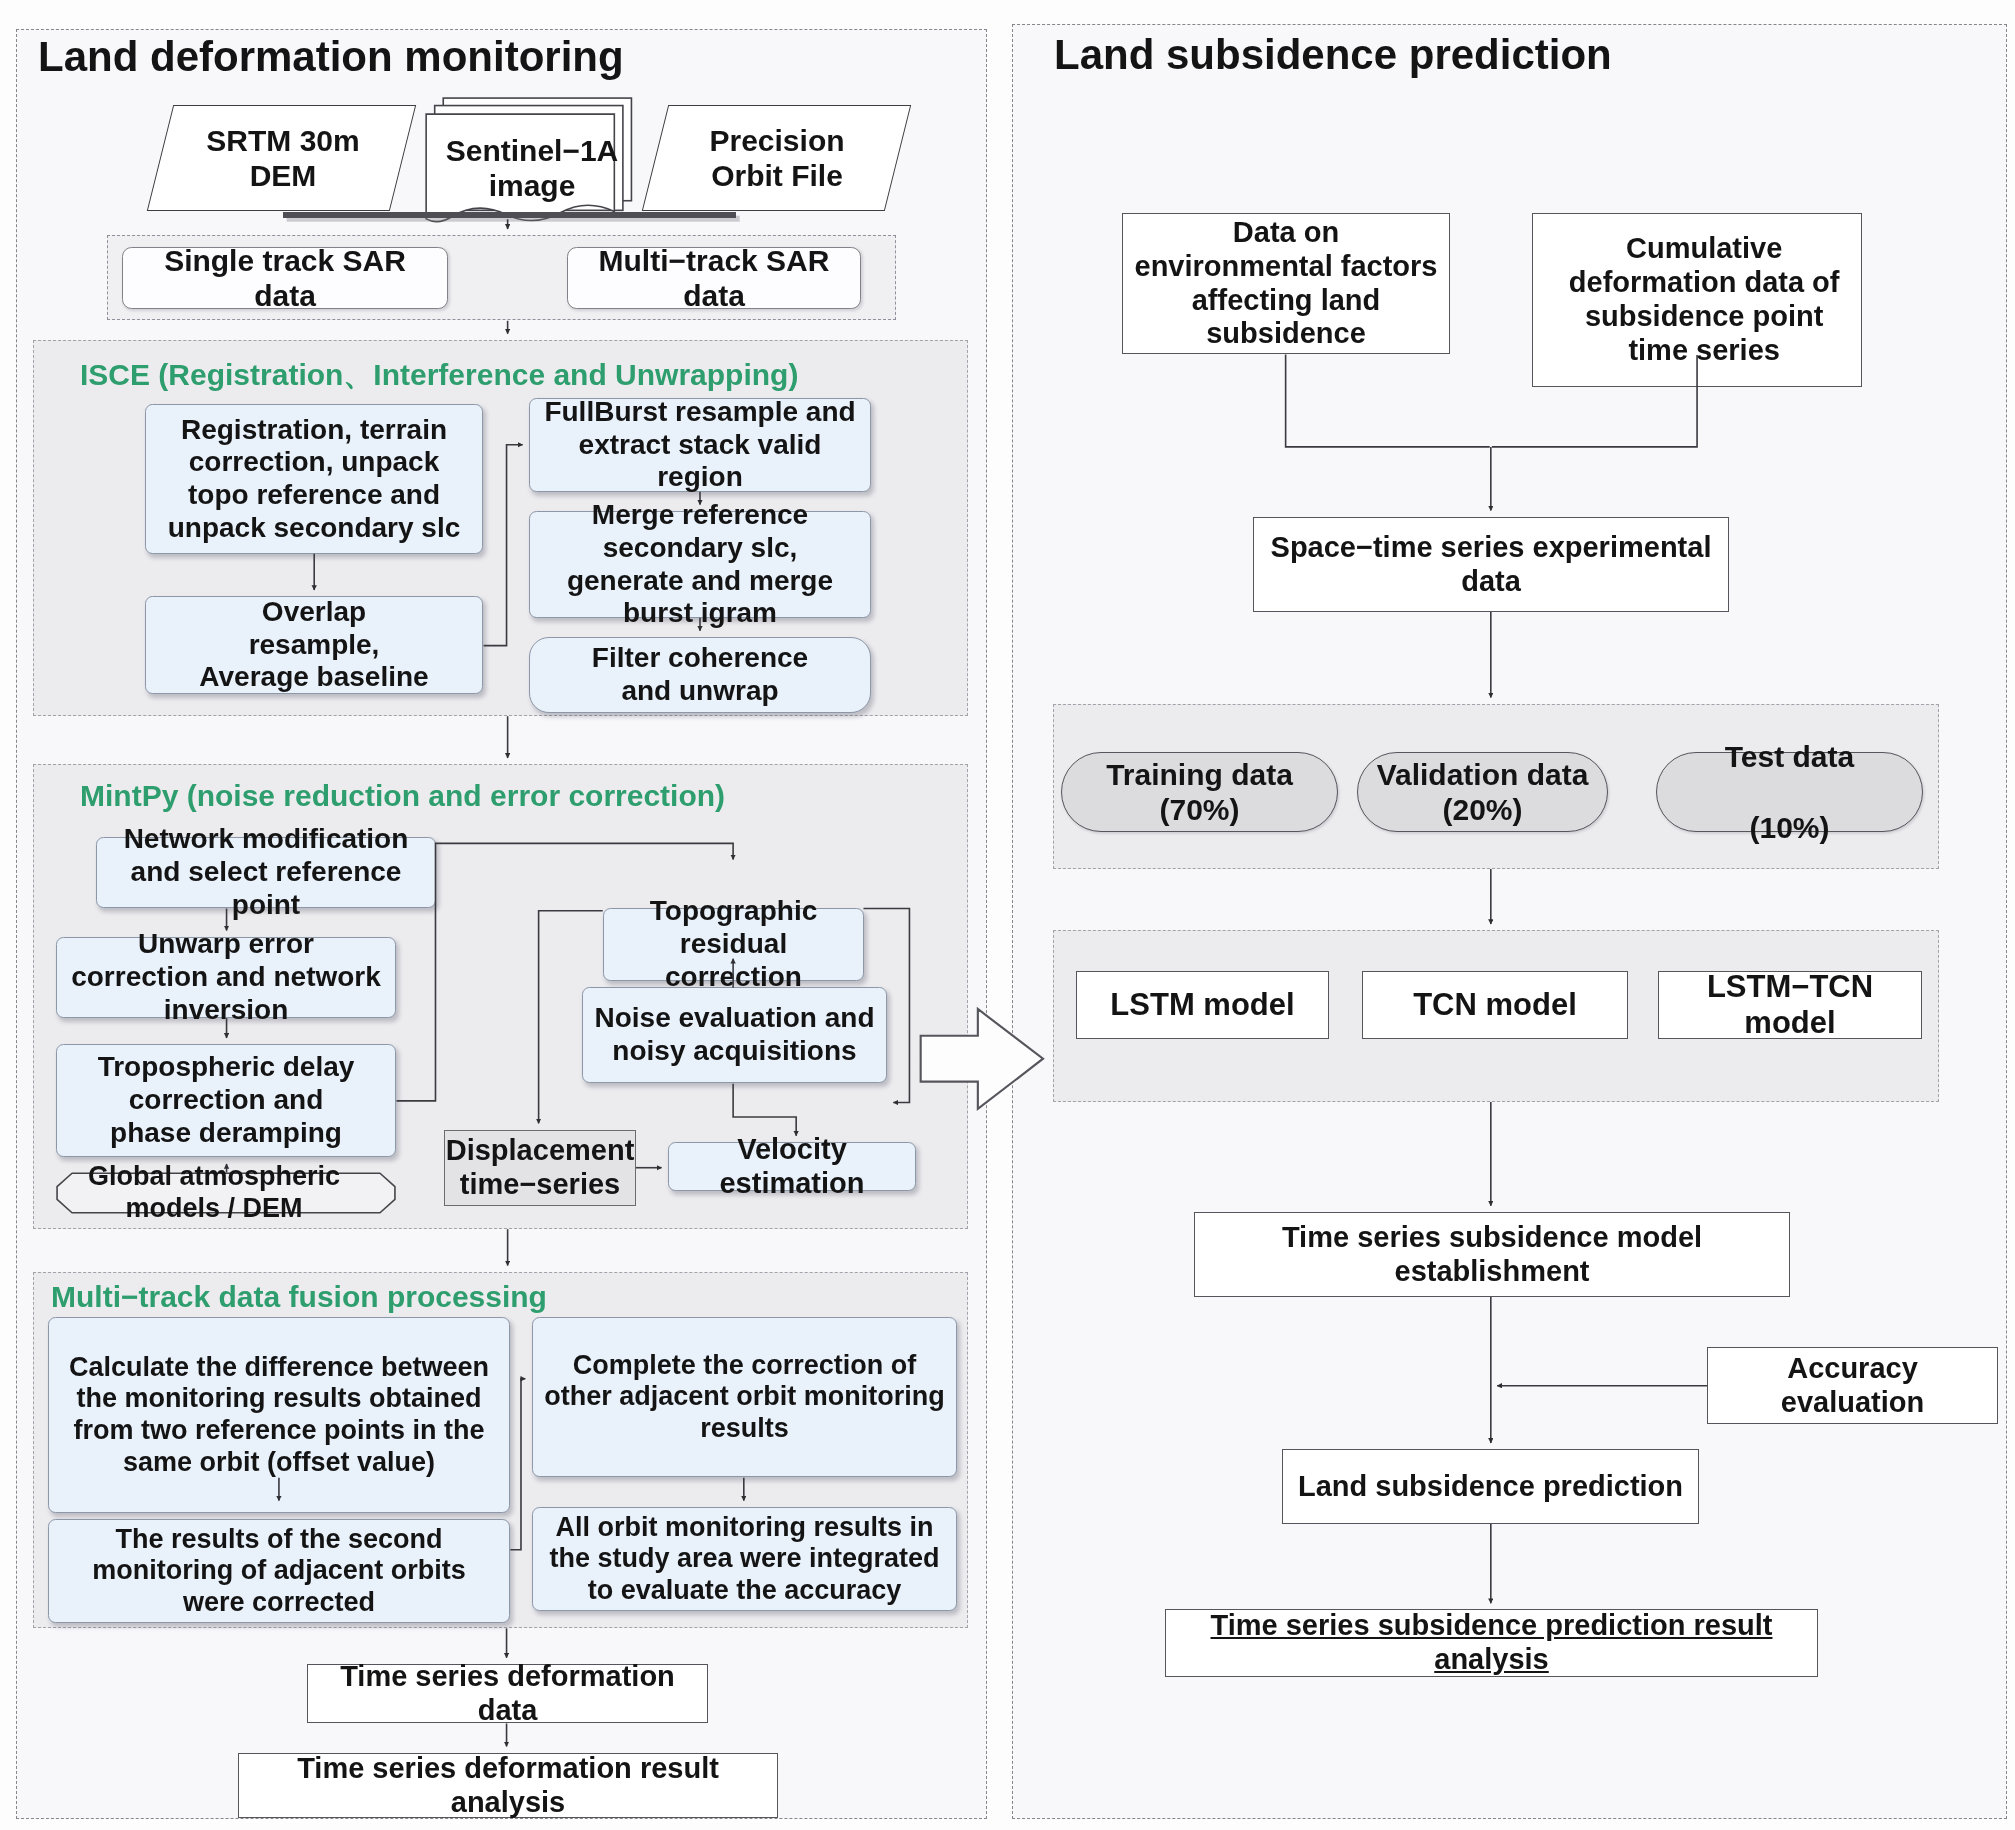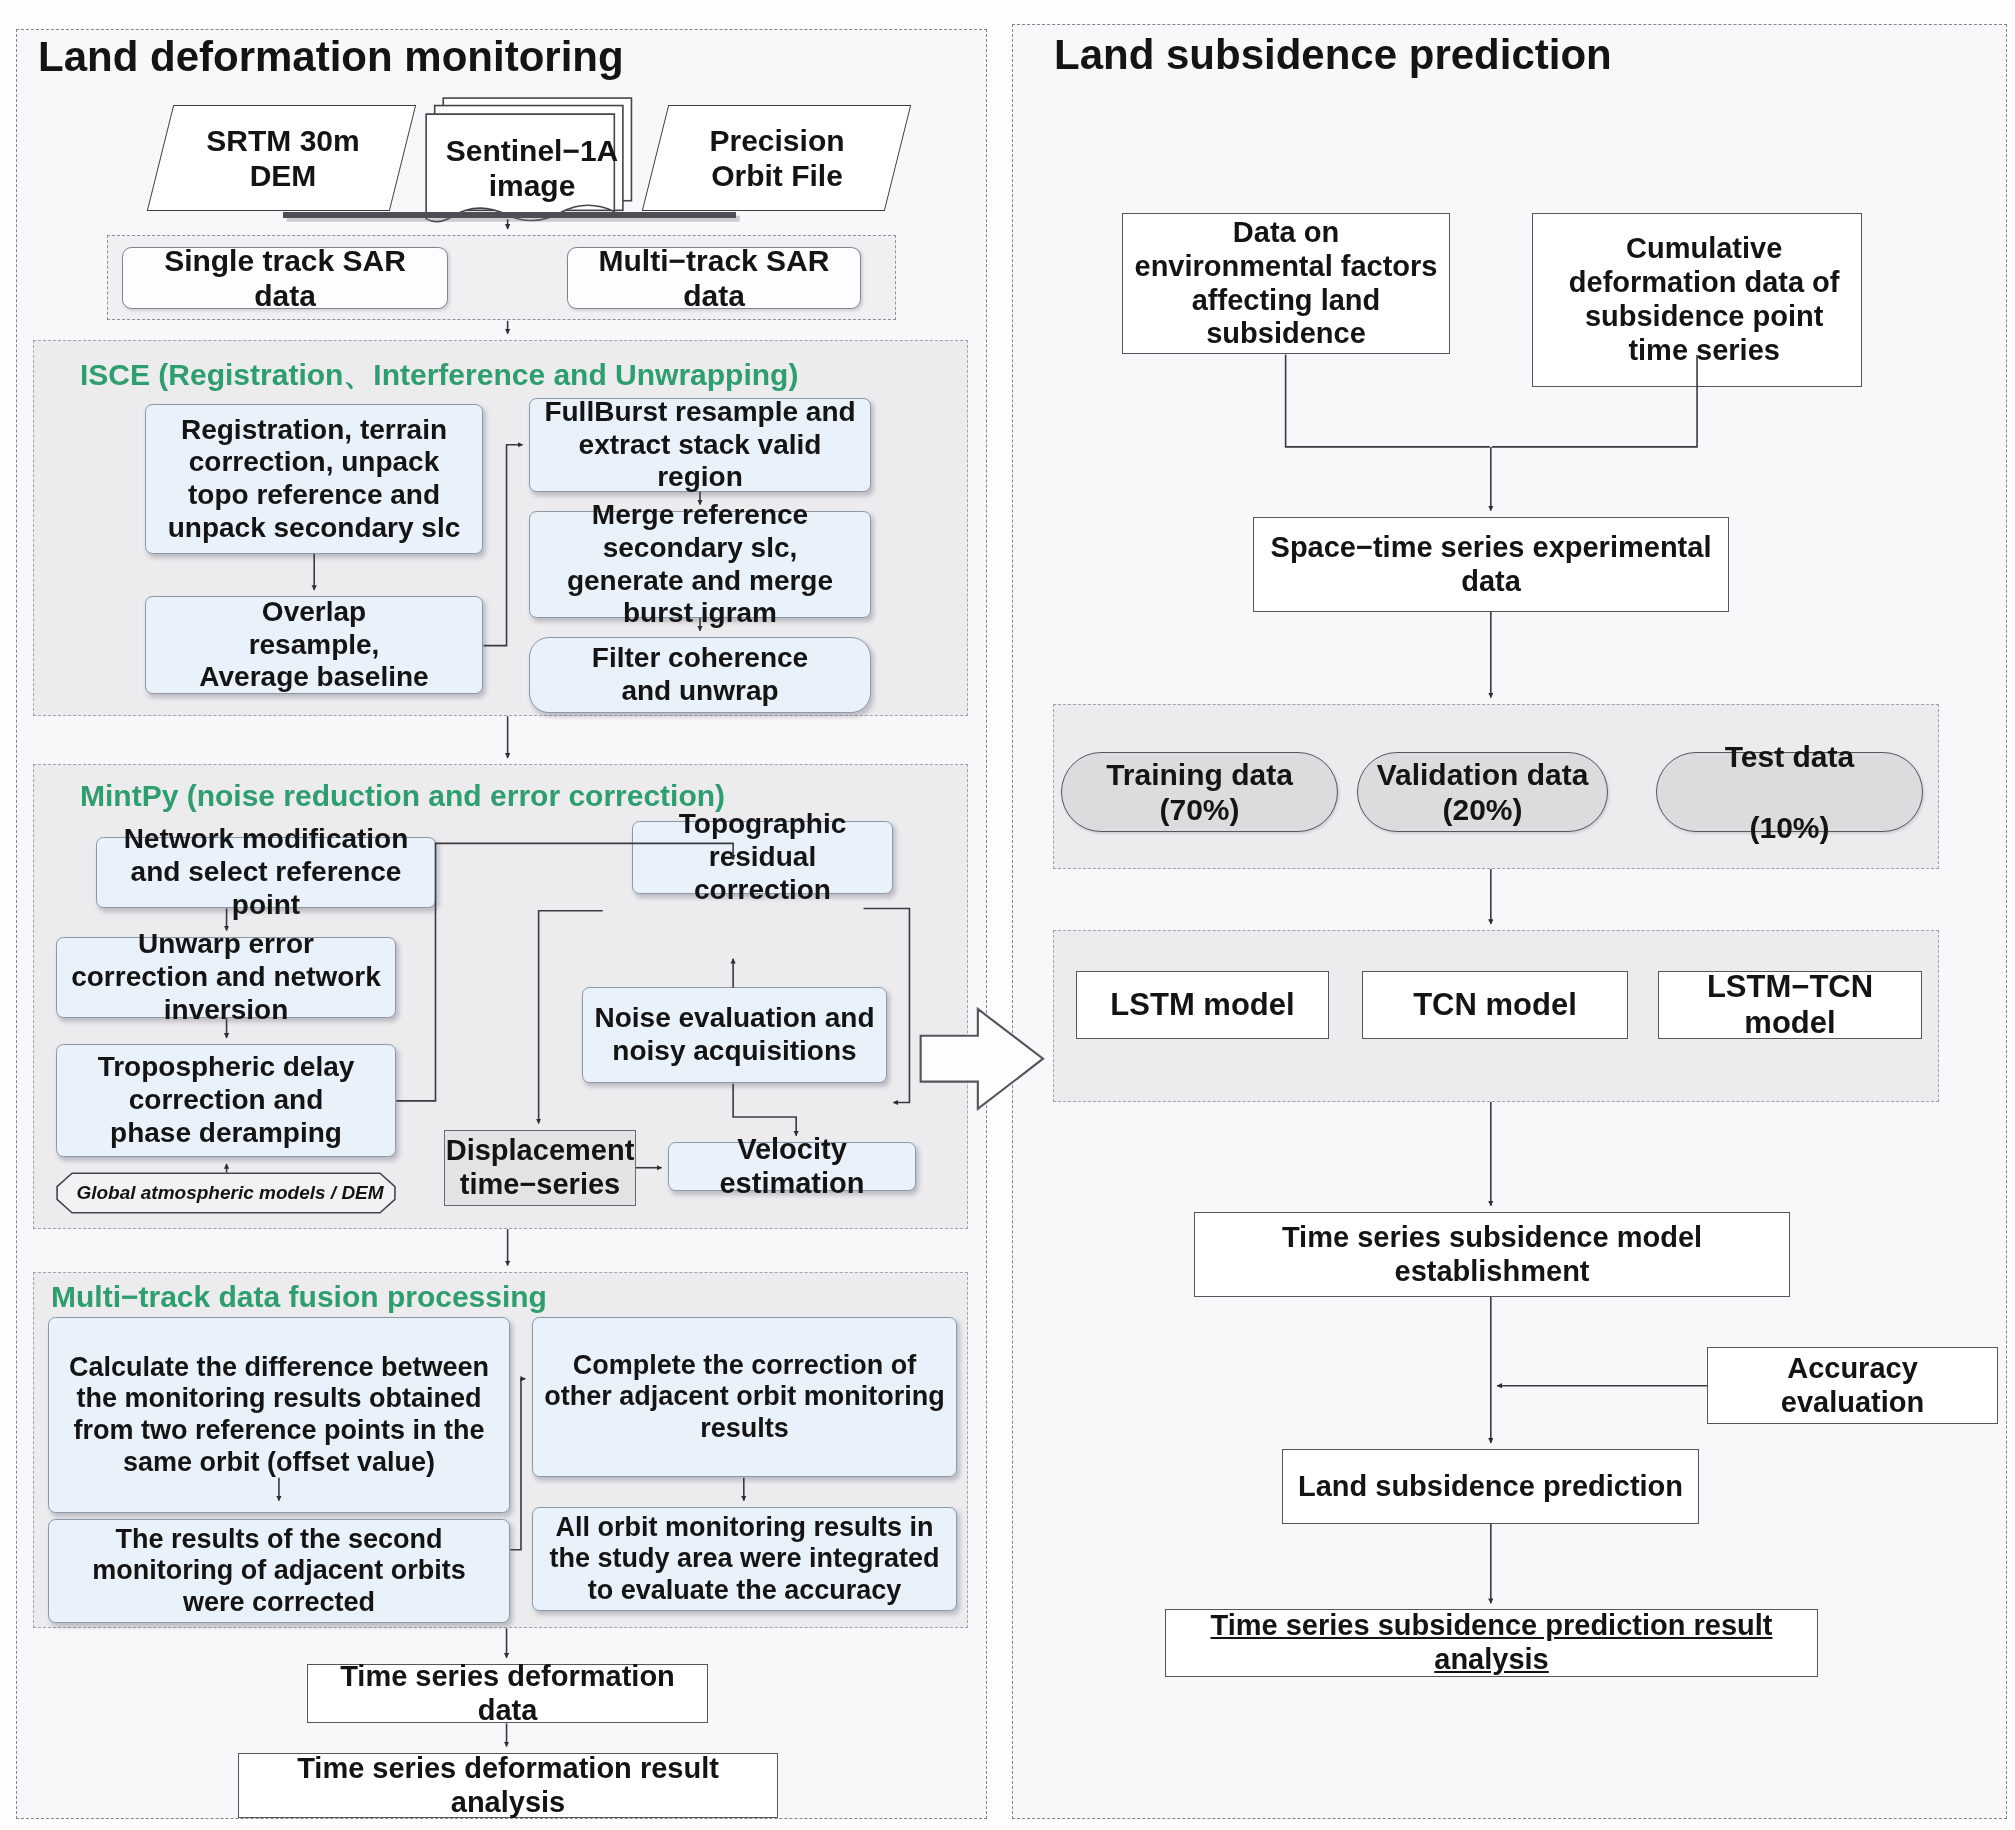--- a/index.html
+++ b/index.html
@@ -55,22 +55,22 @@
   <div class="abs cbox bluebox" style="left:529px;top:637px;width:342px;height:76px;padding:1px 37px;border-radius:20px;">Filter coherence and unwrap</div>
 
   <div class="abs sec" style="left:33px;top:764px;width:935px;height:465px;"></div>
   <div class="abs sec-title" style="left:80px;top:779px;">MintPy (noise reduction and error correction)</div>
   <div class="abs cbox bluebox" style="left:56px;top:837px;width:340px;height:71px;margin-left:40px;">Network modification and select reference point</div>
   <div class="abs cbox bluebox" style="left:56px;top:937px;width:340px;height:81px;">Unwarp error correction and network inversion</div>
   <div class="abs cbox bluebox" style="left:56px;top:1044px;width:340px;height:113px;padding:3.2px 32px;">Tropospheric delay correction and phase deramping</div>
   <svg class="abs" style="left:56px;top:1172px;" width="340" height="42" viewBox="0 0 637 78">
     <polygon points="30,2 607,2 635,27 635,51 607,76 30,76 2,51 2,27" fill="#f2f2f4" stroke="#44444a" stroke-width="3" stroke-linejoin="round"></polygon>
   </svg>
-  <div class="abs cbox" style="left:60px;top:1172px;width:340px;height:42px;font-size:19px;font-style:italic;">Global atmospheric models / DEM</div>
-  <div class="abs cbox bluebox" style="left:603px;top:821px;width:261px;height:73px;margin-left:29px;">Topographic residual correction</div>
+  <div class="abs cbox" style="left:44px;top:1172px;width:340px;height:42px;font-size:27px;">Global atmospheric models / DEM</div>
+  <div class="abs cbox bluebox" style="left:603px;top:908px;width:261px;height:73px;">Topographic residual correction</div>
   <div class="abs cbox bluebox" style="left:582px;top:987px;width:305px;height:96px;">Noise evaluation and noisy acquisitions</div>
   <div class="abs cbox graybox" style="left:444px;top:1130px;width:192px;height:76px;">Displacement time−series</div>
   <div class="abs cbox bluebox" style="left:668px;top:1142px;width:248px;height:49px;font-size:29px;">Velocity estimation</div>
 
   <div class="abs sec" style="left:33px;top:1272px;width:935px;height:356px;"></div>
   <div class="abs sec-title" style="left:51px;top:1280px;">Multi−track data fusion processing</div>
   <div class="abs cbox bluebox" style="left:48px;top:1317px;width:462px;height:196px;font-size:27px;">Calculate the difference between the monitoring results obtained from two reference points in the same orbit (offset value)</div>
   <div class="abs cbox bluebox" style="left:532px;top:1317px;width:425px;height:160px;font-size:27px;">Complete the correction of other adjacent orbit monitoring results</div>
   <div class="abs cbox bluebox" style="left:48px;top:1507px;width:462px;height:104px;font-size:27px;margin-top:12px;">The results of the second monitoring of adjacent orbits were corrected</div>
   <div class="abs cbox bluebox" style="left:532px;top:1507px;width:425px;height:104px;font-size:27px;">All orbit monitoring results in the study area were integrated to evaluate the accuracy</div>

